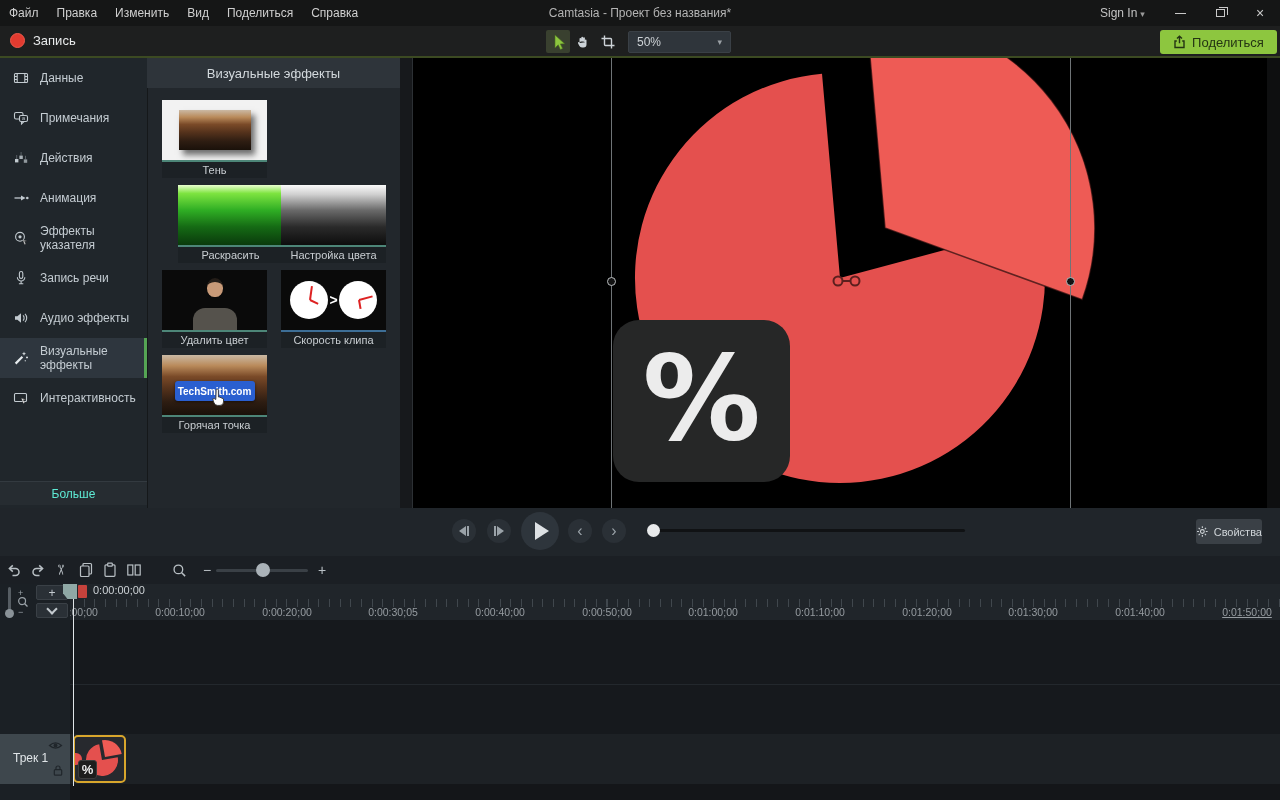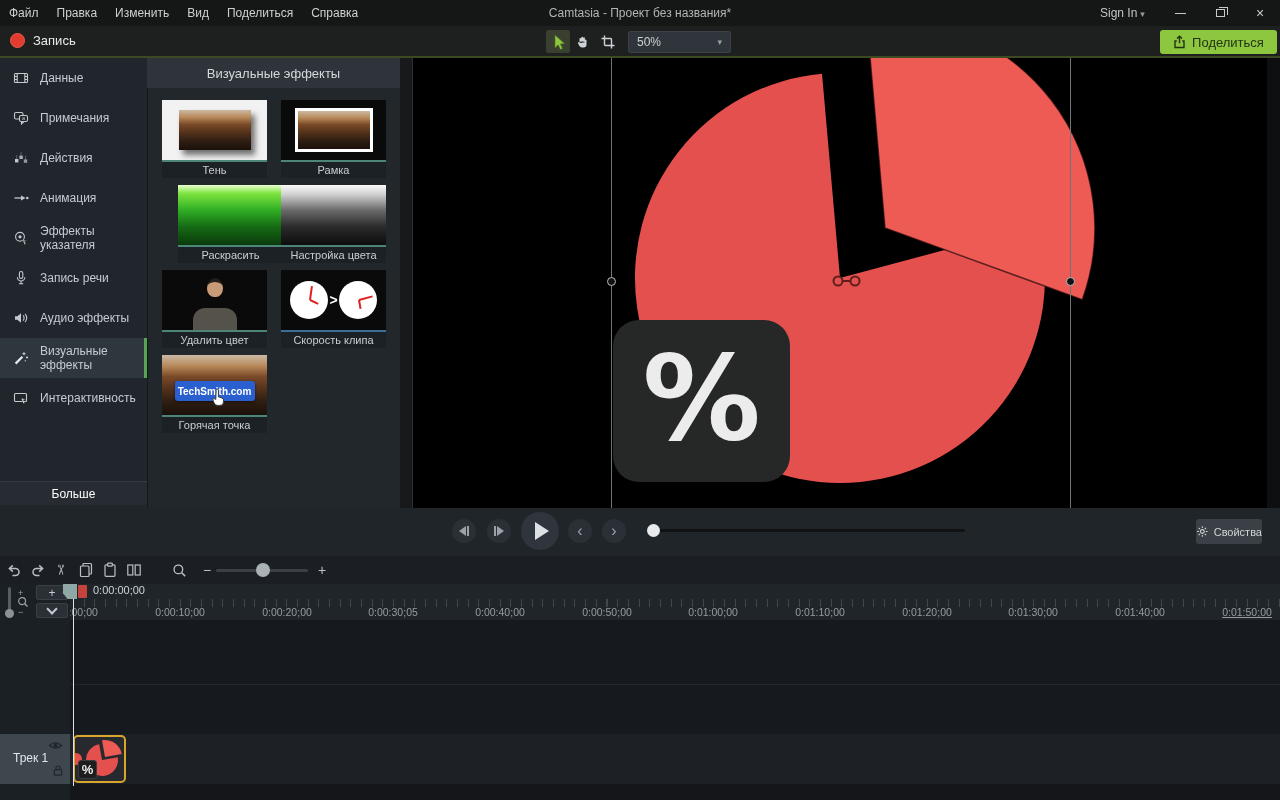--- a/index.html
+++ b/index.html
@@ -30,21 +30,21 @@
   .zoomdd .caret { margin-left:auto; font-size:9px; color:#9aa0a5; }
   .sharebtn { left:1160px; top:30px; width:117px; height:24px; background:#8dc63f; border-radius:3px; display:flex; align-items:center; justify-content:center; gap:6px; color:#243413; font-size:13px; }
   .accentline { left:0; top:56px; width:1280px; height:2px; background:#3c4a22; }
 
   
   .sidebar { left:0; top:58px; width:147px; height:450px; background:#20262b; }
   .side-item { position:relative; height:40px; display:flex; align-items:center; gap:11px; padding-left:13px; color:#c4ccd2; font-size:12px; }
   .side-item.sel { background:#2e363e; }
   .side-item.sel:after { content:""; position:absolute; right:0; top:0; width:3px; height:100%; background:#55a554; }
   .side-icon { width:16px; height:16px; flex:0 0 16px; }
-  .more-bar { left:0; top:481px; width:147px; height:24px; background:#262c31; border-top:1px solid #333a40; color:#ffffff; font-size:12px; display:flex; align-items:center; justify-content:center; }
+  .more-bar { left:0; top:481px; width:147px; height:24px; background:#262c31; border-top:1px solid #333a40; color:#5eead4; font-size:12px; display:flex; align-items:center; justify-content:center; }
 
   
   .panel { left:147px; top:58px; width:253px; height:450px; background:#22272c; border-left:1px solid #15181a; }
   .panel-head { left:147px; top:58px; width:253px; height:30px; background:#2e343a; color:#d3d9dd; font-size:13px; display:flex; align-items:center; justify-content:center; }
   .panel-gap { left:400px; top:58px; width:13px; height:450px; background:#17191c; border-right:1px solid #2c3034; }
   .tile { width:105px; }
   .tile-img { width:105px; height:60px; position:relative; overflow:hidden; }
   .tile-bar { width:105px; height:2px; background:#4d8678; }
   .tile-bar.blue { background:#3d6e96; }
   .tile-label { width:105px; height:16px; background:#1c2125; color:#c8cdd1; font-size:11px; display:flex; align-items:center; justify-content:center; white-space:nowrap; }
@@ -254,27 +254,20 @@
       <span>Визуальные эффекты</span>
     </div>
 
   <div class="abs tile" style="left:162px;top:100px;">
     <div class="tile-img img-white">
         <div class="inner-img shadow-img img-mtn"></div>
       </div>
     <div class="tile-bar"></div>
     <div class="tile-label">Тень</div>
   </div>
-  <div class="abs tile" style="left:281px;top:100px;">
-    <div class="tile-img img-black">
-        <div class="inner-img frame-img img-mtn"></div>
-      </div>
-    <div class="tile-bar"></div>
-    <div class="tile-label">Рамка</div>
-  </div>
 
   <div class="abs tile" style="left:178px;top:185px;">
     <div class="tile-img img-green"></div>
     <div class="tile-bar"></div>
     <div class="tile-label">Раскрасить</div>
   </div>
   <div class="abs tile" style="left:281px;top:185px;">
     <div class="tile-img img-bw"></div>
     <div class="tile-bar"></div>
     <div class="tile-label">Настройка цвета</div>

